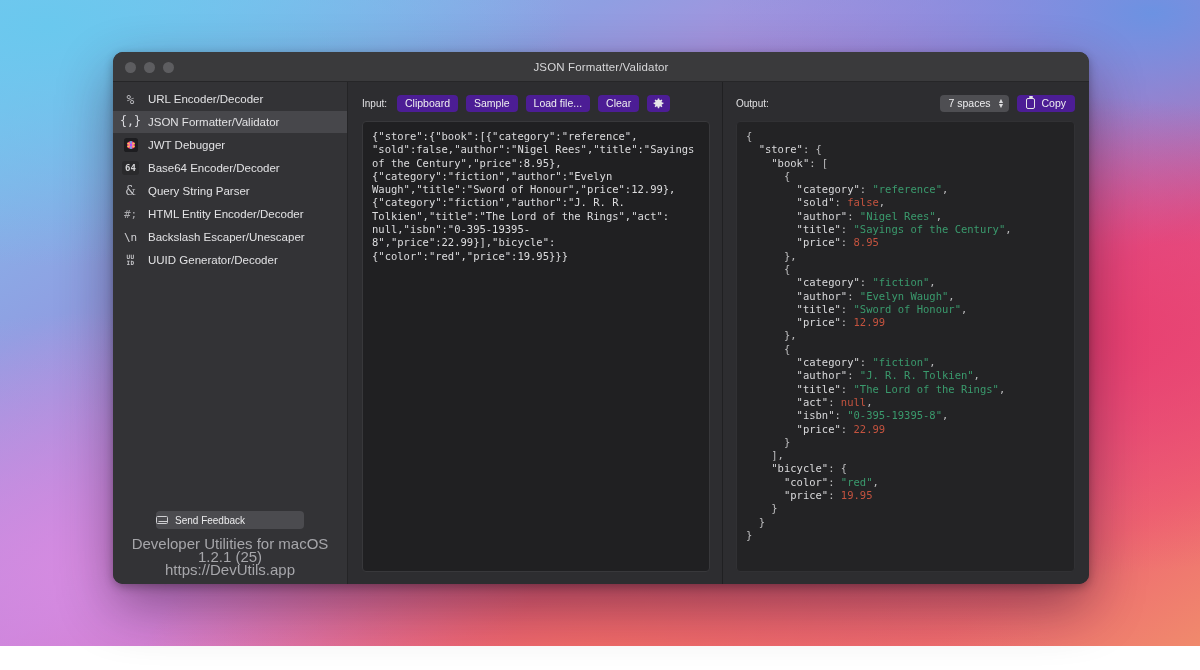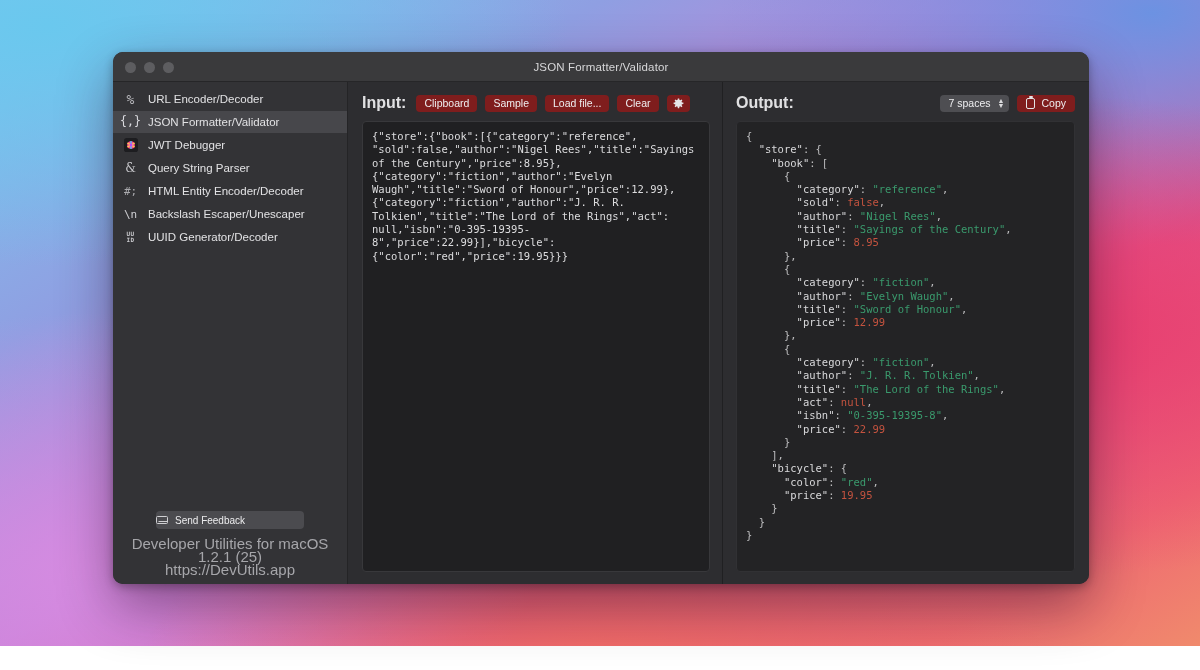--- a/index.html
+++ b/index.html
@@ -187,30 +187,29 @@
   .pane-head {
     height: 22px;
     flex: 0 0 22px;
     display: flex;
     align-items: center;
     gap: 8px;
     margin-bottom: 7px;
   }
   .pane-head .spacer { flex: 1 1 auto; }
   .pane-label {
-    font-size: 16px;
+    font-size: 10px;
     color: #e0e0e2;
     margin-right: 2px;
-    font-weight: bold;
   }
   .tbtn {
     height: 17px;
     padding: 0 8px;
     border-radius: 4px;
-    background: #7f1d1d;
+    background: #4c1d95;
     color: #eeeef0;
     font-size: 10.5px;
     font-family: "Liberation Sans", sans-serif;
     border: none;
     display: inline-flex;
     align-items: center;
     justify-content: center;
     cursor: default;
     white-space: nowrap;
   }
@@ -318,20 +317,24 @@
               <span class="nav-ico">
                 <svg width="14" height="14" viewBox="0 0 16 16">
                   <rect x="0" y="0" width="16" height="16" rx="3" fill="#1d1d20"></rect>
                   <circle cx="8" cy="8" r="4.4" fill="#ff4e8a"></circle>
                   <path d="M8 3.4v9.2" stroke="#49c3ff" stroke-width="1.5"></path>
                   <path d="M3.8 5.6l8.4 4.8M12.2 5.6l-8.4 4.8" stroke="#ffd24d" stroke-width="1.3"></path>
                   <circle cx="8" cy="8" r="1.7" fill="#b44cff"></circle>
                 </svg>
               </span>
               <span class="nav-label">JWT Debugger</span>
+            </div>
+            <div class="nav-item">
+              <span class="nav-ico badge">64</span>
+              <span class="nav-label">Base64 Encoder/Decoder</span>
             </div>
             <div class="nav-item">
               <span class="nav-ico">
                 <span style="font-size:12px;color:#c6c6ca;font-family:'DejaVu Serif',serif;">&amp;</span>
               </span>
               <span class="nav-label">Query String Parser</span>
             </div>
             <div class="nav-item">
               <span class="nav-ico">
                 <span style="font-size:11px;color:#a9a9ad;">#;</span>

